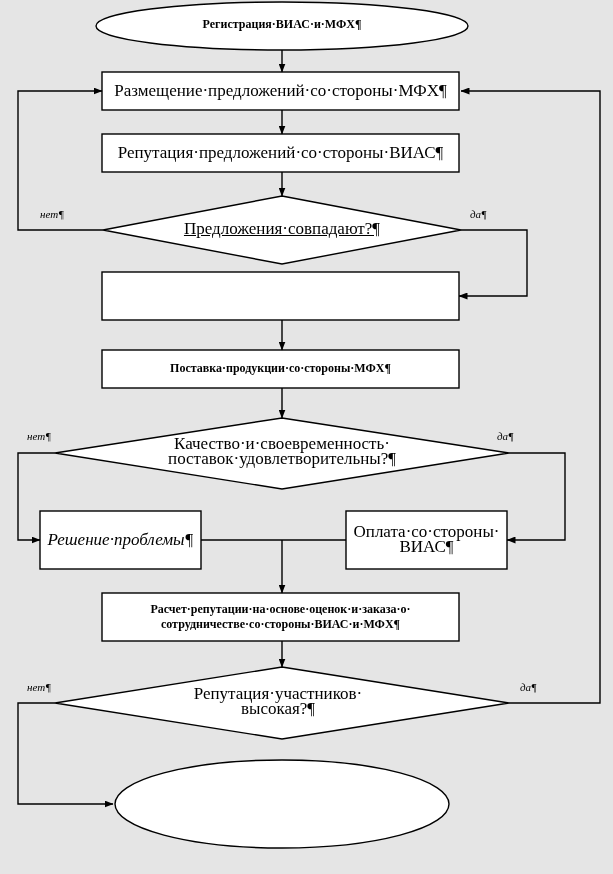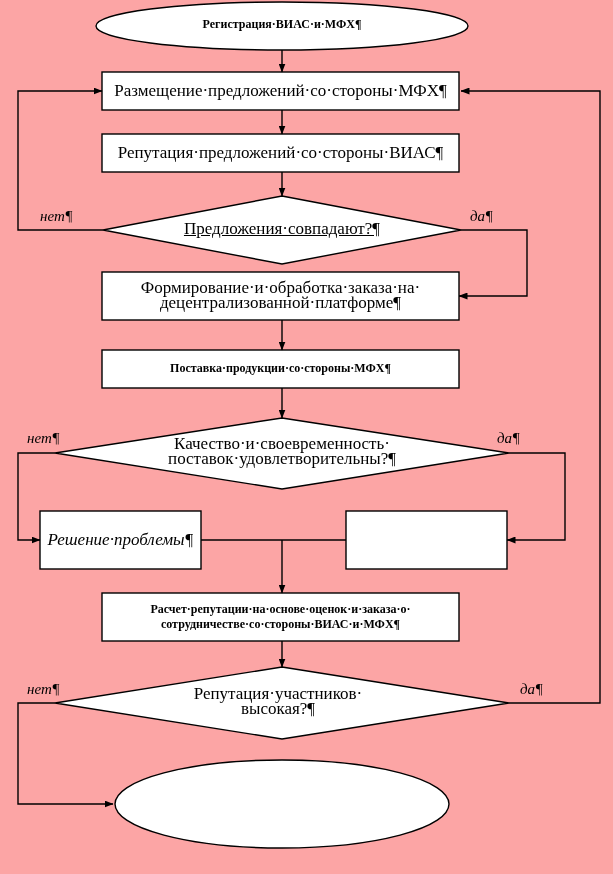--- a/index.html
+++ b/index.html
@@ -10,21 +10,21 @@
   body {
     width: 613px;
     height: 874px;
     font-family: "Liberation Serif", serif;
     overflow: hidden;
   }
   #flowchart-root {
     position: relative;
     width: 613px;
     height: 874px;
-    background: #fca5a5;
+    background: #e5e5e5;
   }
   svg#flow-svg {
     position: absolute;
     top: 0;
     left: 0;
     width: 613px;
     height: 874px;
     display: block;
   }
   .shape-outline {
@@ -48,21 +48,21 @@
     pointer-events: none;
   }
   .node-text.bold {
     font-weight: bold;
     font-size: 12px;
   }
   .edge-label {
     position: absolute;
     font-family: "Liberation Serif", serif;
     font-style: italic;
-    font-size: 15px;
+    font-size: 11px;
     color: #000000;
     white-space: pre;
   }
 </style>
 </head>
 <body>
 
 <div id="flowchart-root">
 
   <svg id="flow-svg" viewBox="0 0 613 874">
@@ -126,30 +126,30 @@
   </svg>
 
   <div class="node-text bold" style="left:102px; top:17px; width:360px;">Регистрация·ВИАС·и·МФХ¶</div>
 
   <div class="node-text" style="left:106px; top:84px; width:349px;">Размещение·предложений·со·стороны·МФХ¶</div>
 
   <div class="node-text" style="left:106px; top:146px; width:349px;">Репутация·предложений·со·стороны·ВИАС¶</div>
 
   <div class="node-text" style="left:150px; top:222px; width:264px;text-decoration:underline;">Предложения·совпадают?¶</div>
 
-  <div class="node-text" style="left:110px; top:281px; width:341px;">Формирование·и·обработка·заказа·на·
-децентрализованной·платформе¶</div>
 
   <div class="node-text bold" style="left:106px; top:361px; width:349px;">Поставка·продукции·со·стороны·МФХ¶</div>
 
   <div class="node-text" style="left:140px; top:437px; width:284px;">Качество·и·своевременность·
 поставок·удовлетворительны?¶</div>
 
   <div class="node-text" style="left:46px; top:533px; width:149px;font-style:italic;">Решение·проблемы¶</div>
 
+  <div class="node-text" style="left:352px; top:525px; width:149px;">Оплата·со·стороны·
+ВИАС¶</div>
 
   <div class="node-text bold" style="left:107px; top:602px; width:347px;">Расчет·репутации·на·основе·оценок·и·заказа·о·
 сотрудничестве·со·стороны·ВИАС·и·МФХ¶</div>
 
   <div class="node-text" style="left:146px; top:687px; width:264px;">Репутация·участников·
 высокая?¶</div>
 
 
   <div class="edge-label" style="left:40px; top:208px;">нет¶</div>
 

